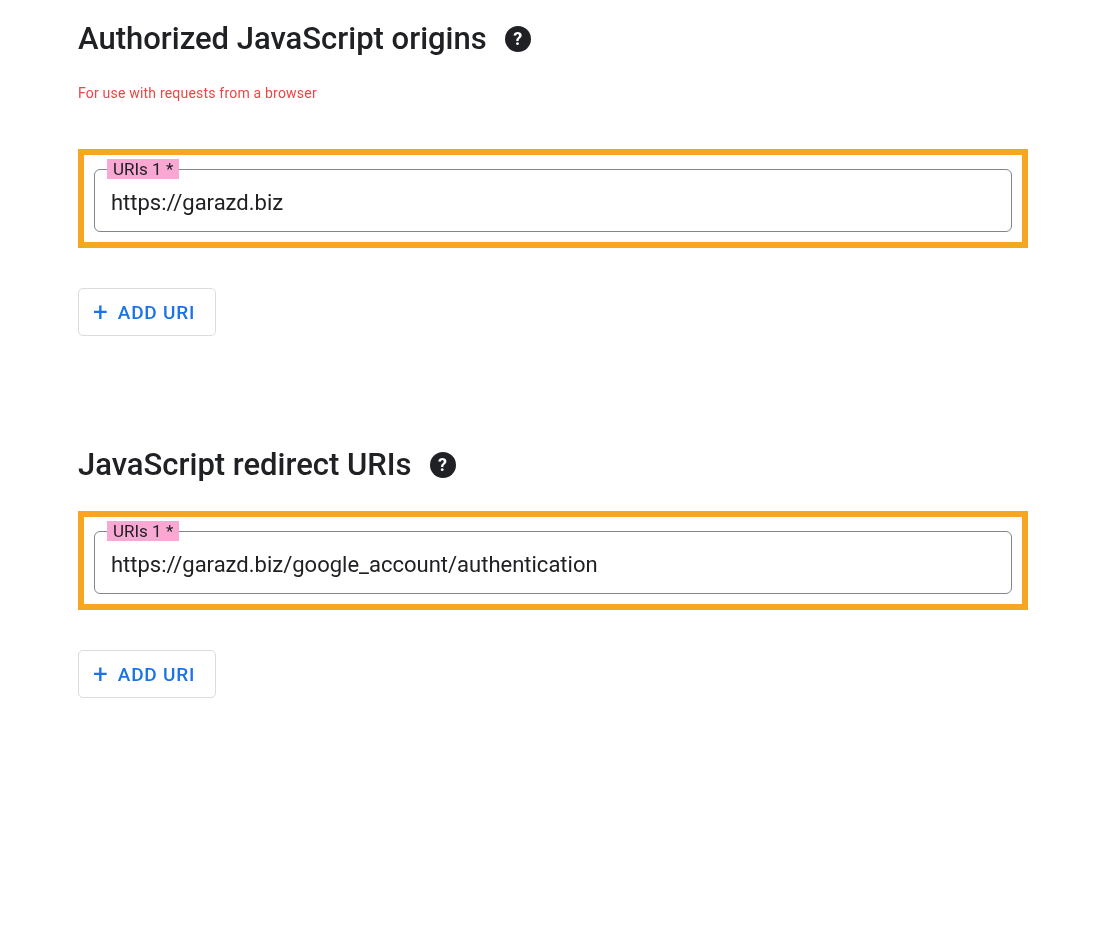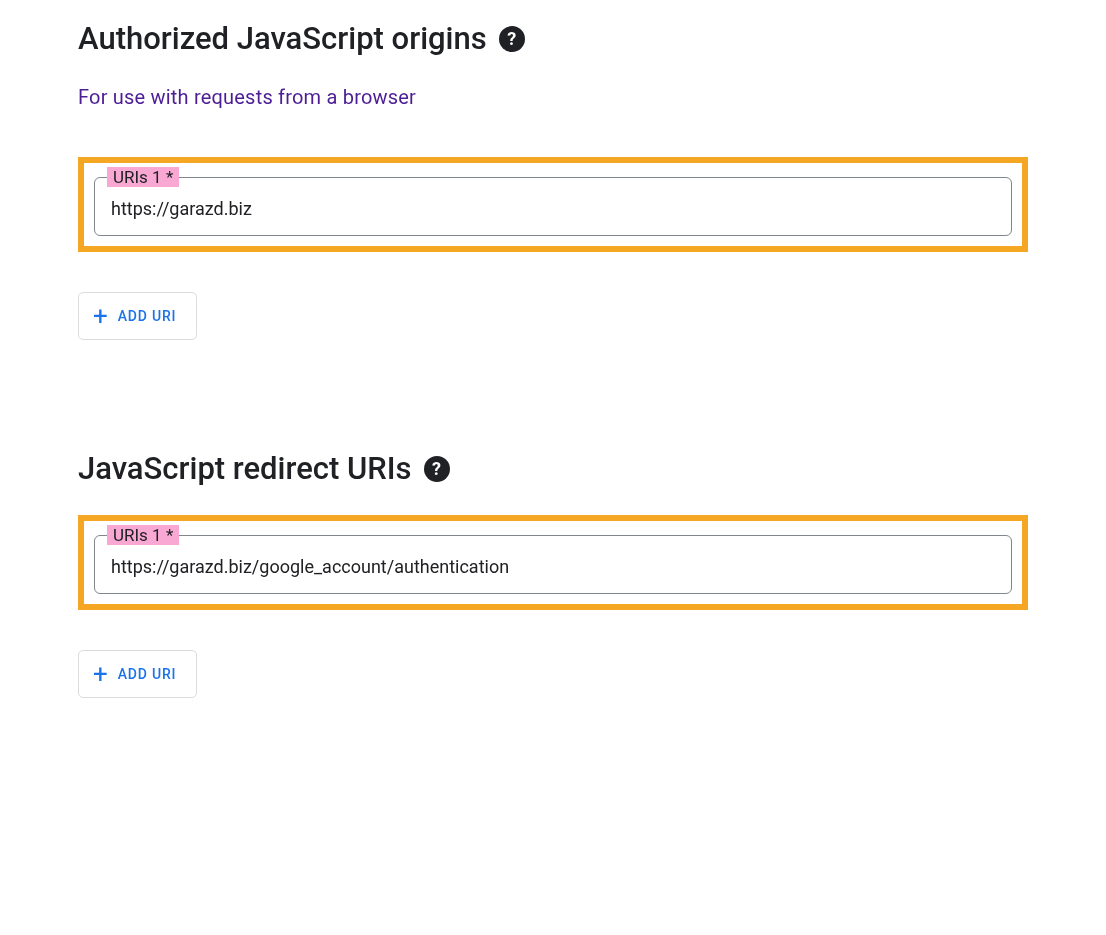--- a/index.html
+++ b/index.html
@@ -15,21 +15,21 @@
     }
     .section {
       margin-bottom: 110px;
     }
     .section:last-child {
       margin-bottom: 40px;
     }
     .section-header {
       display: flex;
       align-items: center;
-      gap: 12px;
+      gap: 18px;
       margin-bottom: 28px;
     }
     .section-title {
       font-size: 31px;
       font-weight: 500;
       color: #202124;
       letter-spacing: 0;
     }
     .help-icon {
       width: 26px;
@@ -39,22 +39,22 @@
       color: #ffffff;
       display: inline-flex;
       align-items: center;
       justify-content: center;
       font-size: 18px;
       font-weight: 700;
       cursor: pointer;
       flex-shrink: 0;
     }
     .section-subtitle {
-      font-size: 20px;
-      color: #4c1d95;
+      font-size: 14px;
+      color: #ef4444;
       margin-bottom: 48px;
       letter-spacing: 0.2px;
     }
     .highlight-box {
       border: 6px solid #f5a623;
       padding: 14px 10px 10px 10px;
       margin-bottom: 40px;
     }
     .input-field {
       border: 1px solid #80868b;
@@ -66,21 +66,21 @@
       position: absolute;
       top: -11px;
       left: 12px;
       background: #f9a8d4;
       padding: 0 6px;
       font-size: 17px;
       color: #202124;
       font-weight: 400;
     }
     .input-value {
-      font-size: 18px;
+      font-size: 22px;
       color: #202124;
       border: none;
       outline: none;
       width: 100%;
       background: transparent;
       font-family: inherit;
     }
     .add-button {
       display: inline-flex;
       align-items: center;
@@ -93,21 +93,21 @@
       font-family: inherit;
     }
     .plus-icon {
       color: #1a73e8;
       font-size: 26px;
       font-weight: 400;
       line-height: 1;
     }
     .add-button-label {
       color: #1a73e8;
-      font-size: 14px;
+      font-size: 19px;
       font-weight: 500;
       letter-spacing: 0.8px;
     }
   </style>
 </head>
 <body>
 
 <div class="section">
   <div class="section-header">
     <h2 class="section-title">Authorized JavaScript origins</h2>

